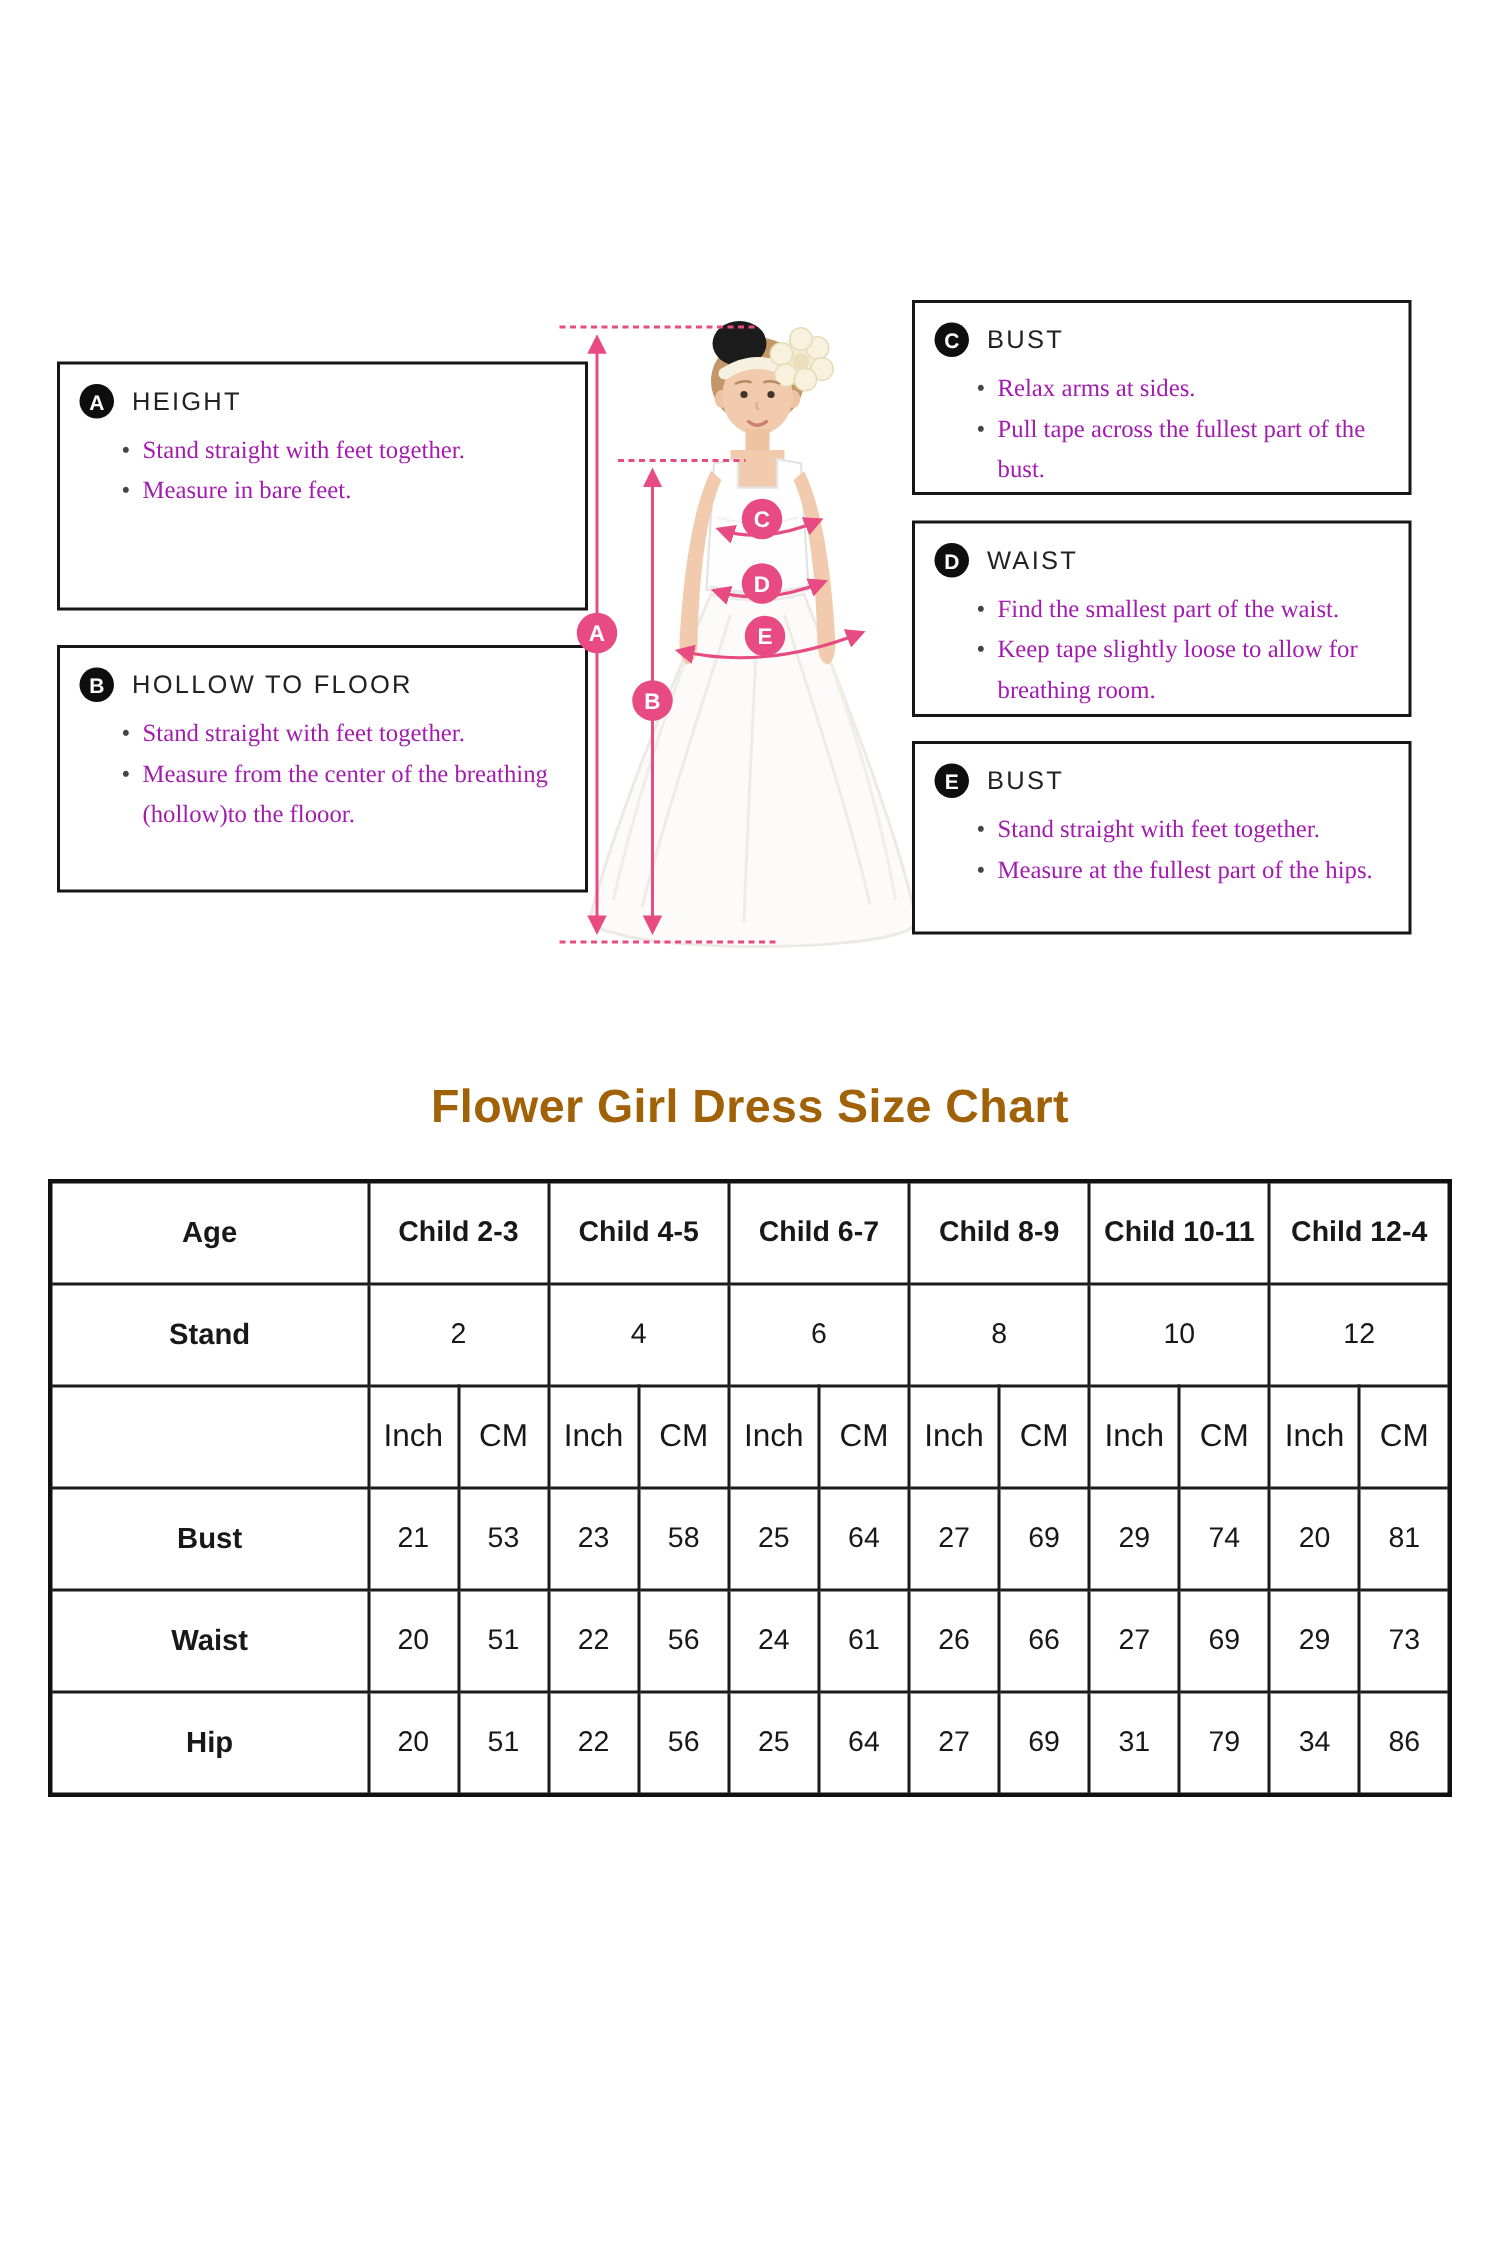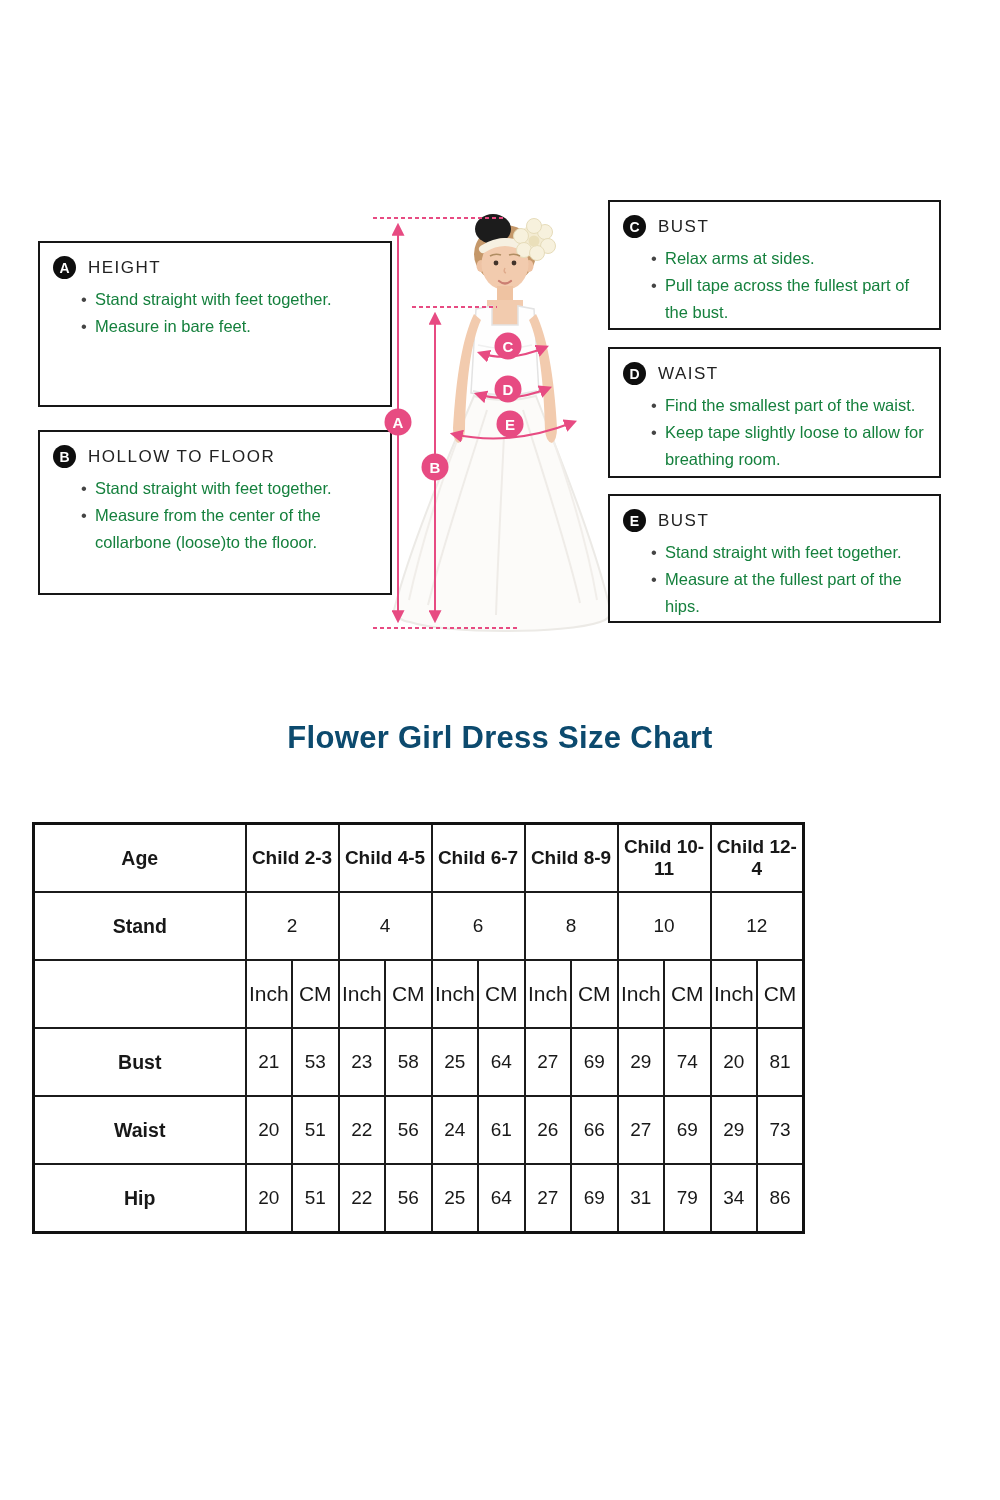--- a/index.html
+++ b/index.html
@@ -28,34 +28,34 @@
 
   .m-box .hd { display:flex; align-items:center; gap:12px; }
   .m-box .hd .ttl { font-size:17px; letter-spacing:1.5px; color:#222; }
   .badge {
     width:23px; height:23px; border-radius:50%; background:#0e0e0e; color:#fff;
     font-weight:bold; font-size:14px; display:flex; align-items:center;
     justify-content:center; flex:0 0 23px;
   }
   .m-box ul { list-style:none; margin:7px 0 0 0; padding:0 0 0 28px; }
   .m-box li {
-    position:relative; padding-left:14px; font-size:16.5px; line-height:27px; color:#15803d;
+    position:relative; padding-left:14px; font-size:16.5px; line-height:27px; color:#a21caf;font-family:Liberation Serif, serif;
   }
   .m-box li::before { content:"•"; position:absolute; left:0; top:0; color:#444; }
   .box-a li, .box-b li { max-width:274px; }
   .box-c li { max-width:262px; }
   .box-d li, .box-e li { max-width:280px; }
 
   
   .chart-title {
     position:absolute; z-index:2; top:720px; left:0; width:1000px; text-align:center;
-    font-size:31px; font-weight:bold; letter-spacing:0.3px; color:#0c4a6e;
+    font-size:31px; font-weight:bold; letter-spacing:0.3px; color:#a16207;
   }
   .chart-table {
-    position:absolute; z-index:2; left:32px; top:822px; width:773px;
+    position:absolute; z-index:2; left:32px; top:786px; width:936px;
     border-collapse:collapse; table-layout:fixed; border:3px solid #111;
   }
   .chart-table td {
     border:2px solid #1b1b1b; text-align:center; vertical-align:middle;
     height:66px; padding:0; font-size:19px; color:#181818; overflow:hidden;
   }
   .chart-table td.lbl { font-weight:bold; font-size:19.5px; }
   .chart-table td.hdr { font-weight:bold; font-size:19px; }
   .chart-table td.unit { font-size:21px; }
   .col-label { width:212px; }
@@ -161,21 +161,21 @@
     </ul>
   </div>
 
   <div class="m-box box-b">
     <div class="hd">
       <span class="badge">B</span>
       <span class="ttl">HOLLOW TO FLOOR</span>
     </div>
     <ul>
       <li>Stand straight with feet together.</li>
-      <li>Measure from the center of the collarbone (loose)to the flooor.</li>
+      <li>Measure from the center of the breathing (hollow)to the flooor.</li>
     </ul>
   </div>
 
   <div class="m-box box-c">
     <div class="hd">
       <span class="badge">C</span>
       <span class="ttl">BUST</span>
     </div>
     <ul>
       <li>Relax arms at sides.</li>

